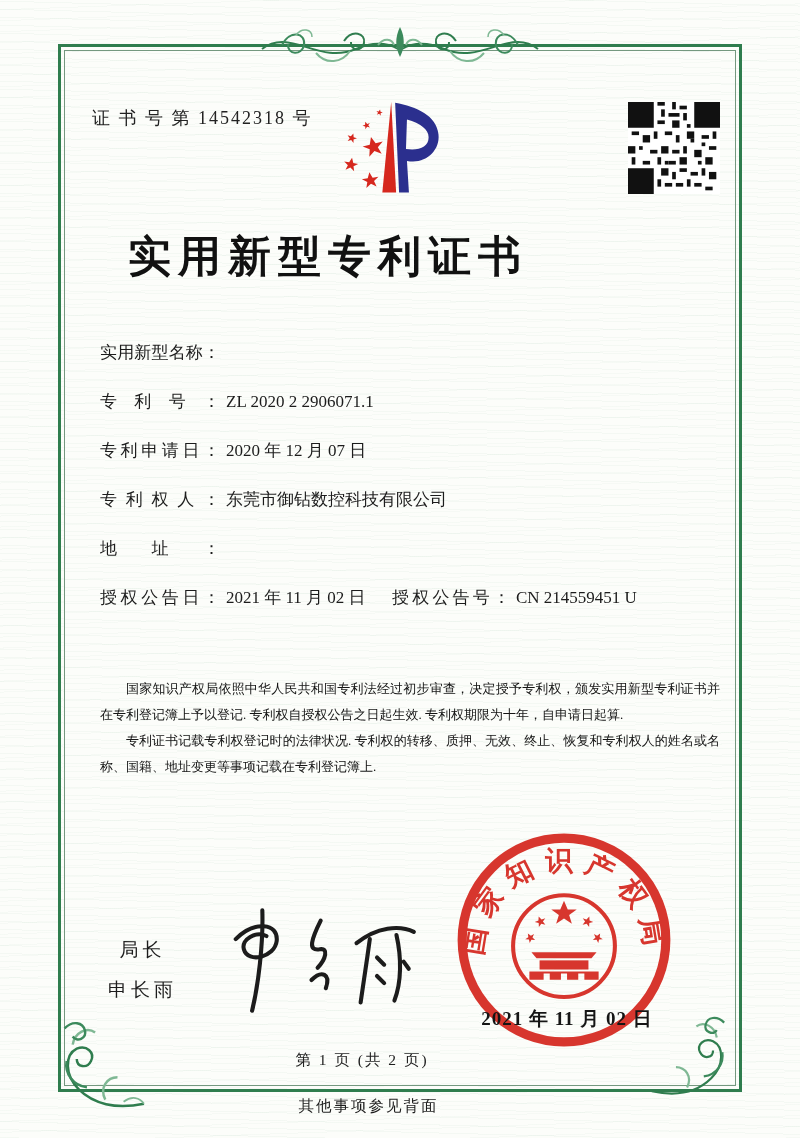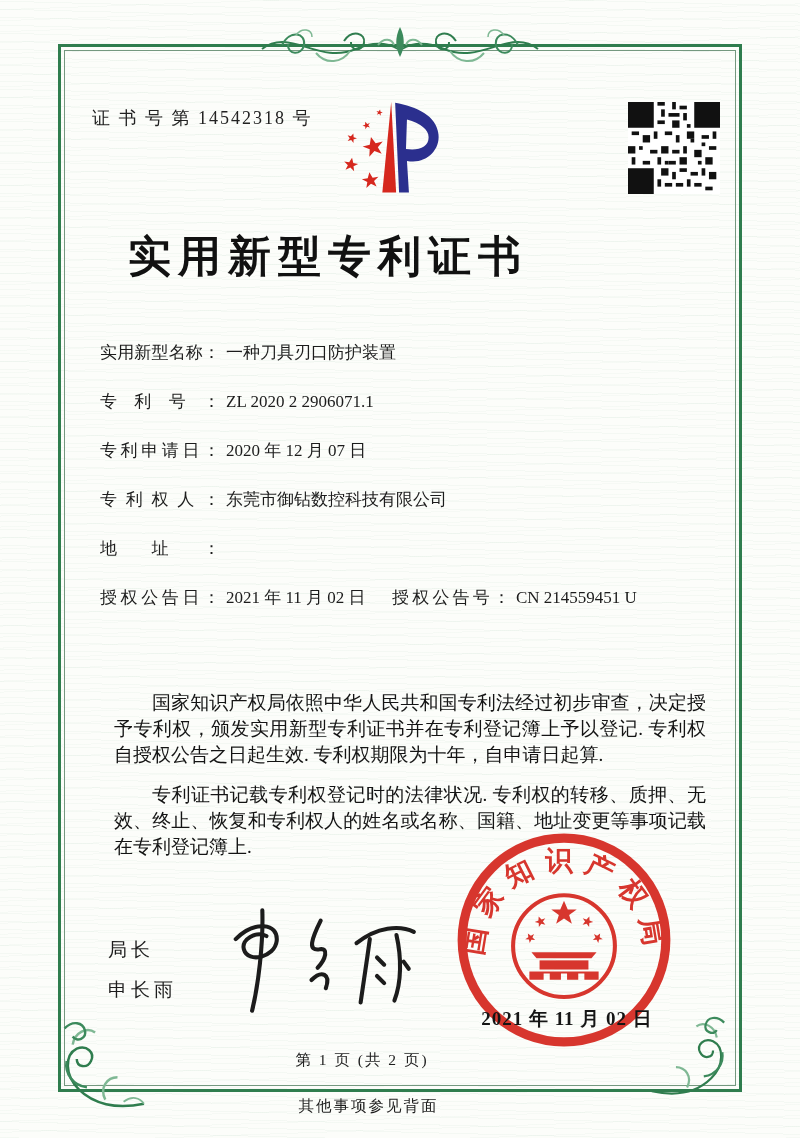--- a/index.html
+++ b/index.html
@@ -47,24 +47,24 @@
   .flabel{
     flex:0 0 120px;width:120px;display:inline-block;
     text-align:justify;text-align-last:justify;
     font-weight:500;white-space:nowrap;
   }
   .fvalue{flex:1;padding-left:6px;}
   .grant-no{position:absolute;left:292px;top:0;display:flex;}
   .grant-no .flabel{flex:0 0 118px;width:118px;}
   .paras{position:absolute;left:100px;top:676px;width:620px;}
   .paras p{
-    margin:14px;font-size:19px;line-height:26px;
+    margin:0;font-size:13px;line-height:26px;
     text-indent:2em;text-align:justify;color:#141414;
   }
-  .sign-block{position:absolute;left:108px;top:930px;font-size:19px;line-height:40px;}
+  .sign-block{position:absolute;left:108px;top:930px;font-size:19px;line-height:40px;text-align:center;}
   .sign-title,.sign-name{letter-spacing:4px;}
   .signature{position:absolute;left:205px;top:898px;width:215px;height:118px;}
   .seal{position:absolute;left:452px;top:828px;width:224px;height:224px;opacity:.93;}
   .seal-date{
     position:absolute;left:462px;top:1006px;width:210px;
     font-size:19px;font-weight:bold;letter-spacing:1px;color:#151515;
     text-align:center;z-index:4;
   }
   .page-info{
     position:absolute;left:0;right:76px;top:1050px;
@@ -195,21 +195,20 @@
         <rect x="17" y="10" width="1" height="1"></rect>
         <rect x="20" y="11" width="1" height="1"></rect>
     </g>
   </svg>
 
   <div class="title">实用新型专利证书</div>
 
   <div class="fields">
     <div class="row">
       <span class="flabel">实用新型名称：</span>
-      <span class="fvalue">一种刀具刃口防护装置</span>
     </div>
     <div class="row">
       <span class="flabel">专利号：</span>
       <span class="fvalue">ZL 2020 2 2906071.1</span>
     </div>
     <div class="row">
       <span class="flabel">专利申请日：</span>
       <span class="fvalue">2020 年 12 月 07 日</span>
     </div>
     <div class="row">

